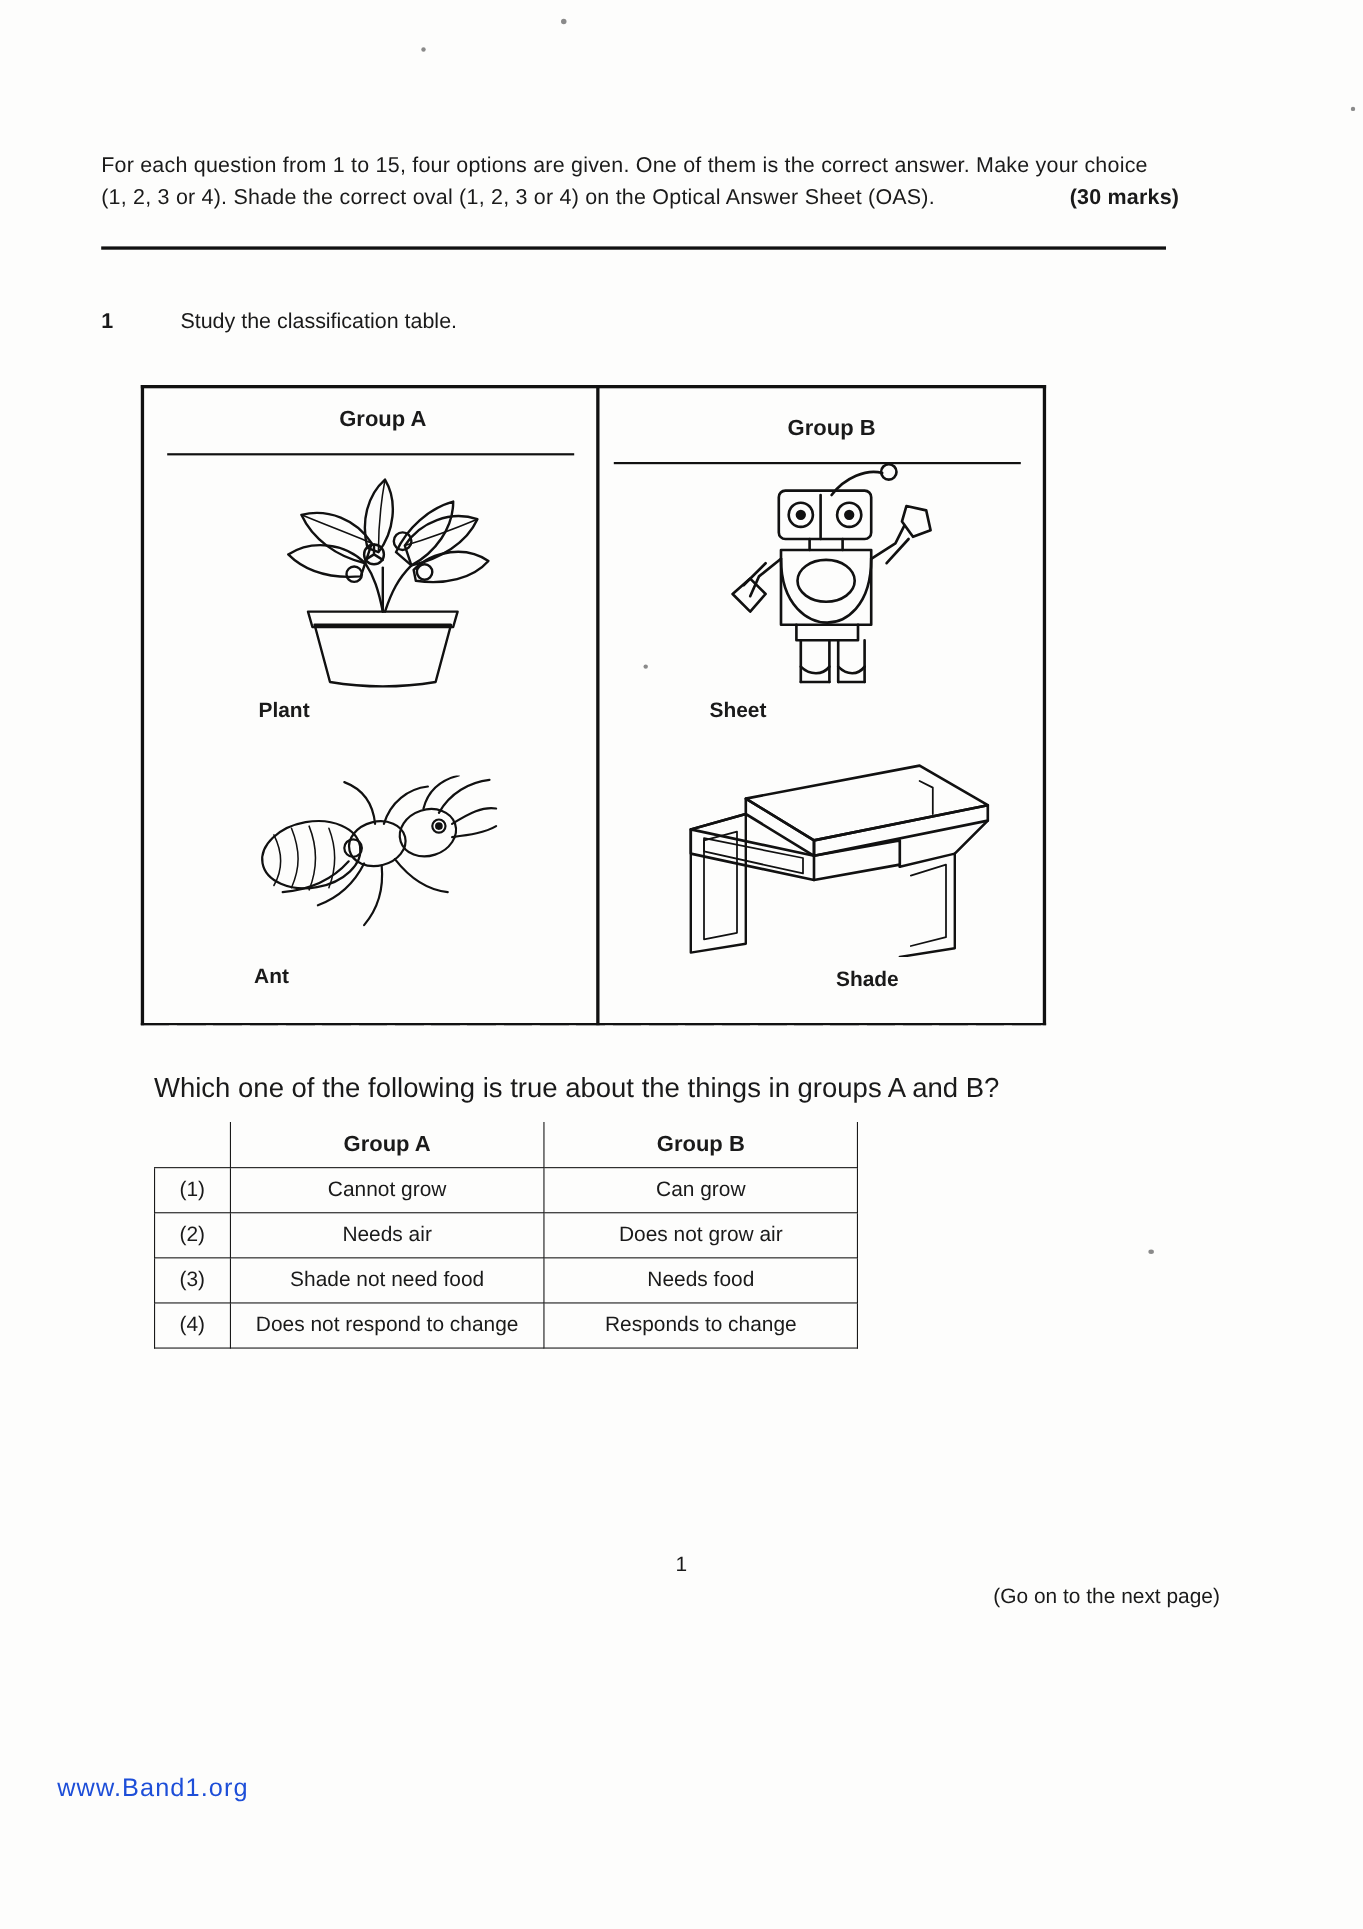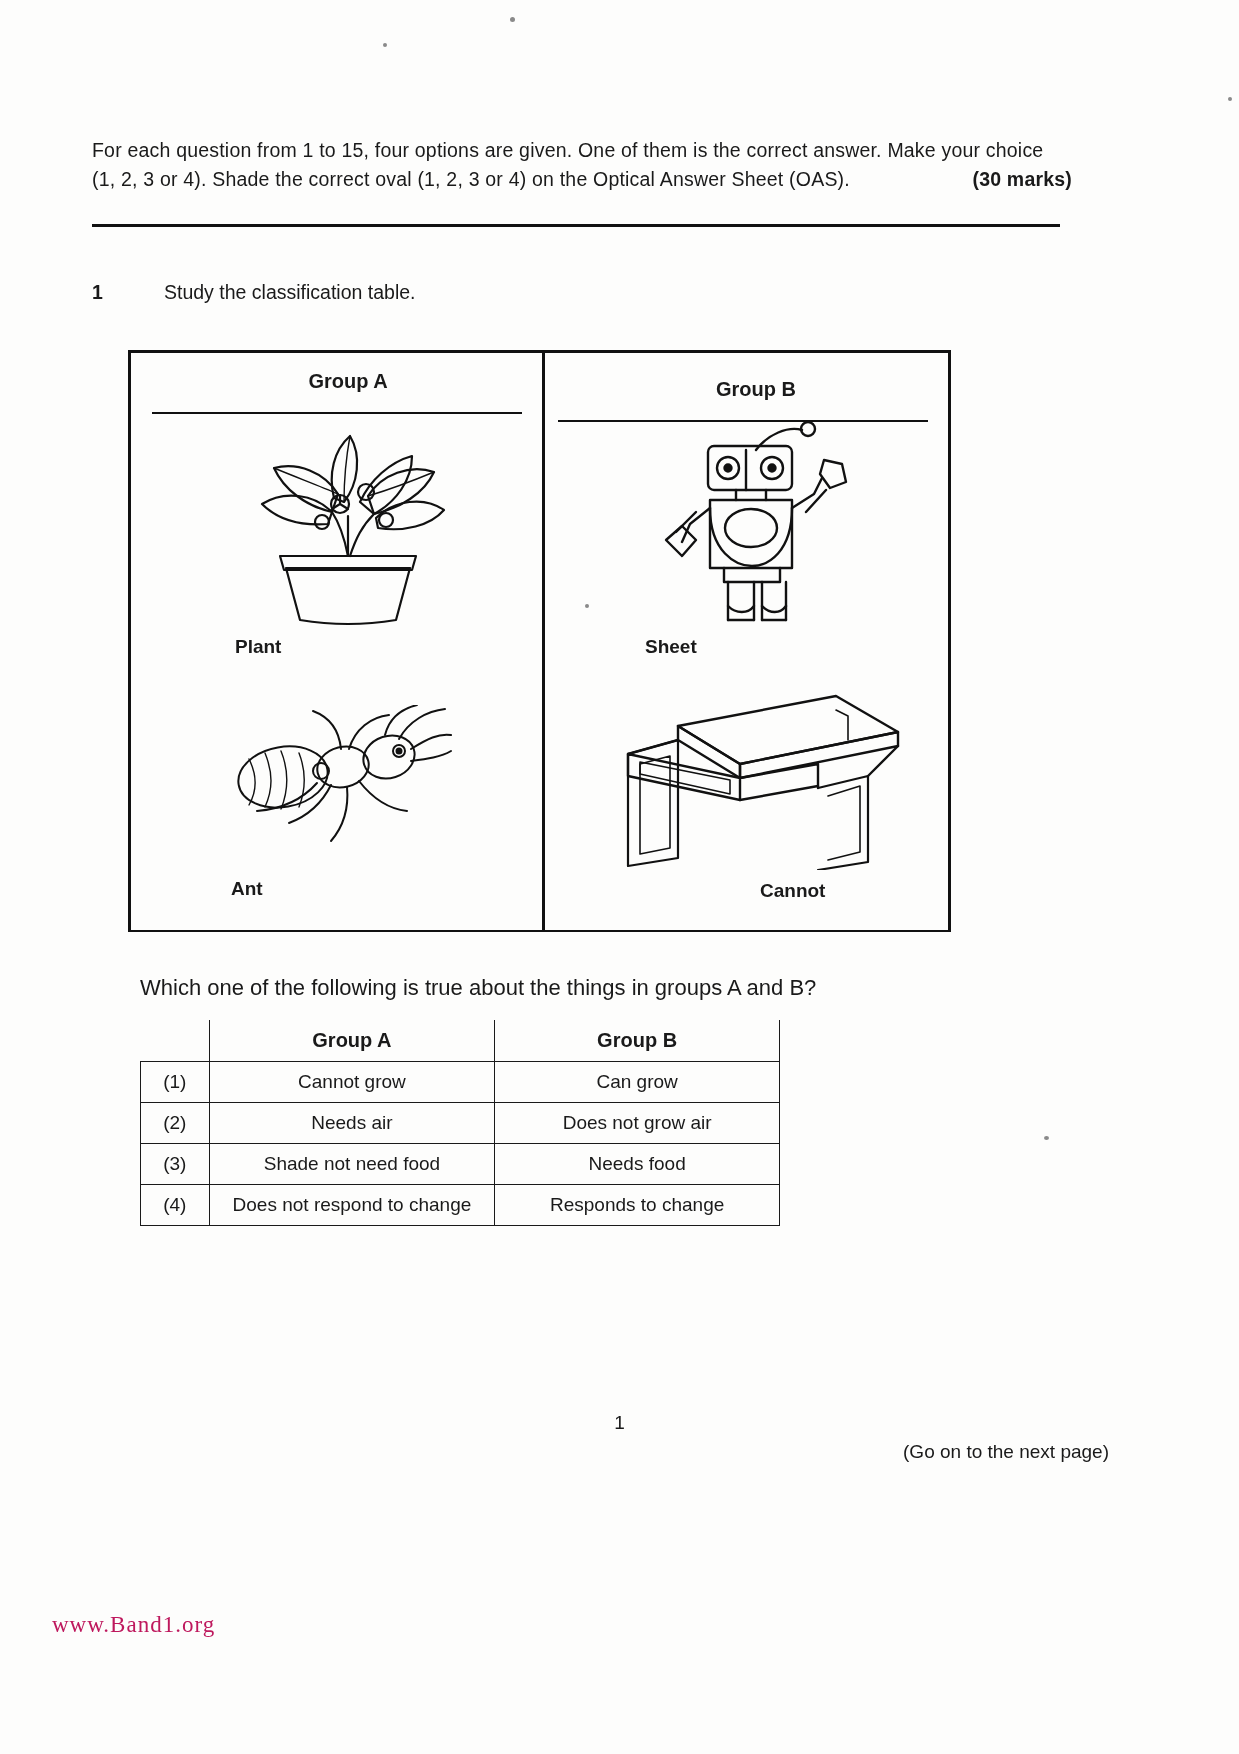--- a/index.html
+++ b/index.html
@@ -103,21 +103,21 @@
   figure.art {
     position: absolute;
     margin: 0;
   }
 
   
   .prompt {
     position: absolute;
     left: 140px;
     top: 975px;
-    font-size: 22px;
+    font-size: 25px;
   }
 
   
   .opt-table {
     position: absolute;
     left: 140px;
     top: 1020px;
     width: 640px;
     font-size: 19px;
   }
@@ -153,23 +153,23 @@
     position: absolute;
     right: 130px;
     top: 1441px;
     font-size: 19px;
   }
   .watermark {
     position: absolute;
     left: 52px;
     top: 1612px;
     font-size: 23px;
-    font-family: Liberation Serif, serif;
+    font-family: Liberation Sans, sans-serif;
     letter-spacing: 1px;
-    color: #be185d;
+    color: #1d4ed8;
   }
 </style>
 </head>
 <body>
 
 <div class="page">
 
   <div class="speck" style="left:510px;top:17px;width:5px;height:5px;"></div>
   <div class="speck" style="left:383px;top:43px;width:4px;height:4px;"></div>
   <div class="speck" style="left:1228px;top:97px;width:4px;height:4px;"></div>
@@ -325,21 +325,21 @@
 
           <path d="M128 98 L206 84 L206 108"></path>
           <path d="M128 120 L206 106"></path>
           <path d="M66 60 L16 74"></path>
           <path d="M256 96 L286 66"></path>
 
           <path d="M224 30 L236 36 L236 60" stroke-width="1.6"></path>
         </g>
       </svg>
     </figure>
-    <div class="cell-label" style="left:632px;top:530px;">Cannot</div>
+    <div class="cell-label" style="left:632px;top:530px;">Shade</div>
   </div>
 
   <div class="prompt">Which one of the following is true about the things in groups A and B?</div>
 
   <div class="opt-table">
     <table>
       <thead>
         <tr>
           <th class="numcol" style="border-left:none;border-top:none;"></th>
           <th class="colA">Group A</th>

